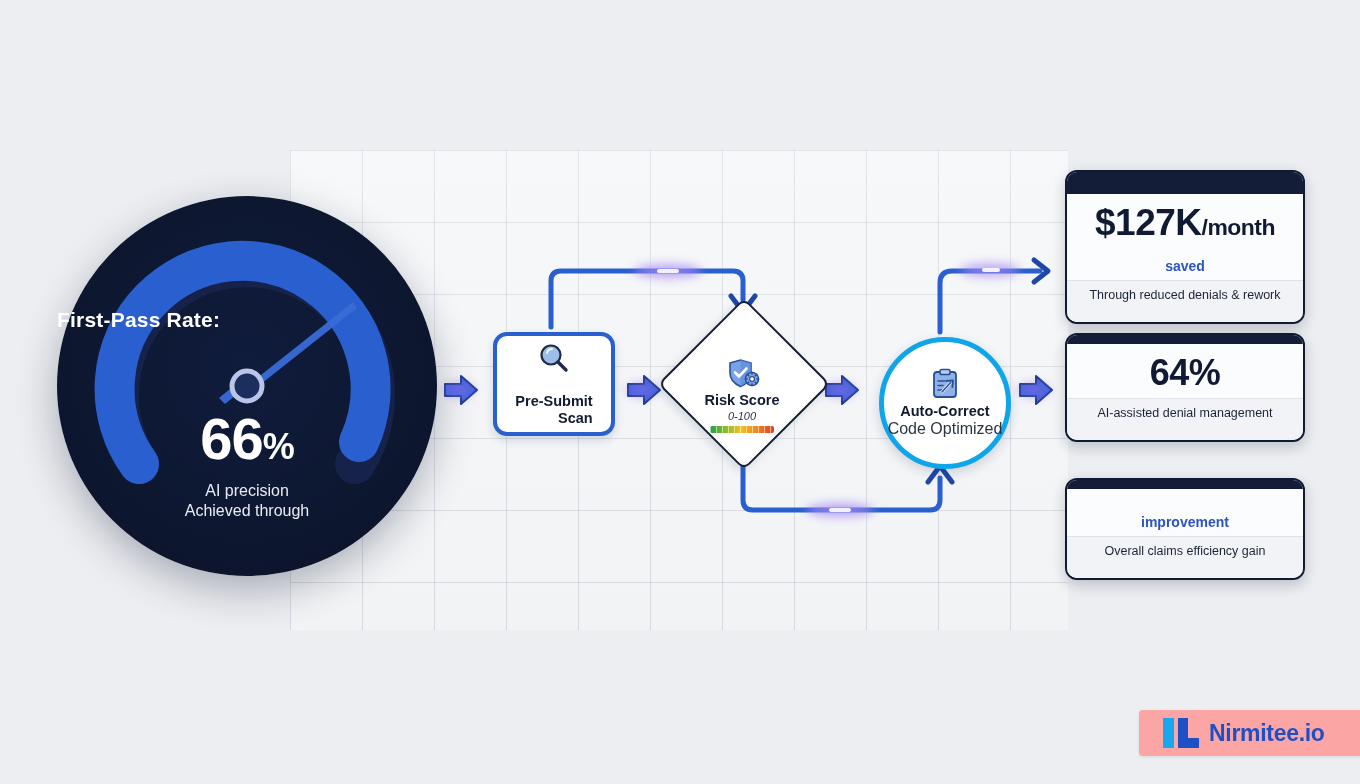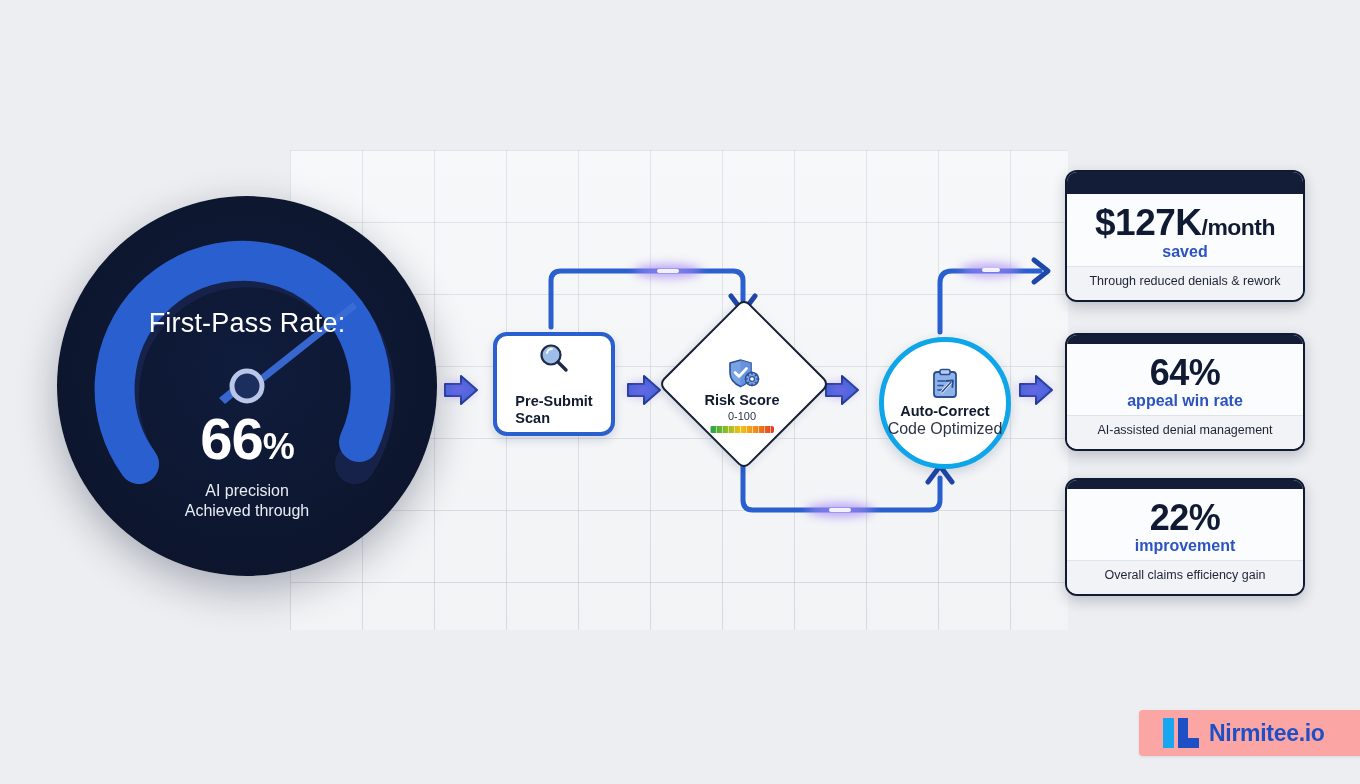--- a/index.html
+++ b/index.html
@@ -28,57 +28,57 @@
 
   
   .gauge{
     position:absolute;left:57px;top:196px;width:380px;height:380px;
     border-radius:50%;
     background:radial-gradient(circle at 50% 45%, #101c3d 0%, #0d1730 58%, #0b1226 100%);
     box-shadow:0 14px 40px rgba(12,20,45,.30);
   }
   .gauge-arc{position:absolute;inset:0;}
   .gauge-title{
-    position:absolute;left:0;right:0;top:112px;text-align:center;
-    color:#ffffff;font-size:27px;font-weight:normal;letter-spacing:.2px;
+    position:absolute;left:0;right:0;top:112px;text-align:left;
+    color:#ffffff;font-size:21px;font-weight:bold;letter-spacing:.2px;
   }
   .gauge-value{
     position:absolute;left:0;right:0;top:214px;text-align:center;
     color:#ffffff;font-size:58px;font-weight:bold;line-height:1;
     letter-spacing:-1px;
   }
   .gauge-value .pct{font-size:36px;font-weight:bold;}
   .gauge-sub{
     position:absolute;left:0;right:0;top:285px;text-align:center;
     color:#e8ecf5;font-size:16px;line-height:1.25;
   }
 
   
   .node-box{
     position:absolute;left:493px;top:332px;width:114px;height:96px;
     background:#ffffff;border:4px solid #2a5fd0;border-radius:14px;
     box-shadow:0 4px 10px rgba(20,40,90,.16);
     display:flex;flex-direction:column;align-items:center;justify-content:center;
   }
   .node-box .label{
-    color:#111a2e;font-size:14.5px;font-weight:bold;line-height:1.15;text-align:left;
+    color:#111a2e;font-size:14.5px;font-weight:bold;line-height:1.15;text-align:right;
     margin-top:19px;
   }
   .diamond{
     position:absolute;left:683px;top:323px;width:118px;height:118px;
     background:#ffffff;border:2px solid #172033;
     transform:rotate(45deg);border-radius:8px;
     box-shadow:0 4px 10px rgba(20,40,90,.14);
   }
   .diamond-content{
     position:absolute;left:673px;top:333px;width:138px;height:100px;
     display:flex;flex-direction:column;align-items:center;justify-content:flex-end;
   }
   .diamond-content .label{color:#111a2e;font-size:14.5px;font-weight:bold;margin-top:2px;}
-  .diamond-content .range{color:#2c3446;font-size:11px;margin-top:2px;}
+  .diamond-content .range{color:#2c3446;font-size:11px;margin-top:2px;font-style:italic;}
   .riskbar{
     margin-top:4px;width:64px;height:7px;border-radius:2px;
     background:linear-gradient(90deg,#22a04a 0%,#7dbc2a 22%,#f2c21a 48%,#f08a1d 72%,#e23b21 100%);
     position:relative;overflow:hidden;
   }
   .riskbar::after{
     content:"";position:absolute;inset:0;
     background-image:repeating-linear-gradient(90deg,rgba(255,255,255,.55) 0 1px,transparent 1px 6px);
   }
   .circle-node{
@@ -107,25 +107,25 @@
   }
   .card .strip{background:#131d38;width:100%;}
   .card .body{
     padding:10px 25px 6px;text-align:center;
   }
   .card .big{
     color:#111a33;font-weight:bold;line-height:1.05;letter-spacing:-.5px;
   }
   .card .big .unit{font-size:.62em;font-weight:bold;}
   .card .mid{
-    color:#2b53c2;font-size:16px;font-weight:bold;margin-top:0;line-height:1.1;
+    color:#2b53c2;font-size:14px;font-weight:bold;margin-top:16px;line-height:1.1;
   }
   .card .foot{
     border-top:1px solid #dfe3ea;background:#f1f3f7;
-    color:#1c2434;font-size:12.5px;text-align:center;padding:7px 4px 12px;
+    color:#1c2434;font-size:12.5px;text-align:center;padding:7px 4px 20px;
   }
   #card-0{top:170px;}
   #card-0 .strip{height:22px;}
   #card-0 .big{font-size:37px;}
   #card-1{top:333px;}
   #card-1 .strip{height:9px;}
   #card-1 .big{font-size:36px;}
   #card-2{top:478px;}
   #card-2 .strip{height:9px;}
   #card-2 .big{font-size:36px;}
@@ -280,29 +280,27 @@
       <div class="big"><span>$127K</span><span class="unit">/month</span></div>
       <div class="mid">saved</div>
     </div>
     <div class="foot">Through reduced denials &amp; rework</div>
   </div>
 
   <div class="card" id="card-1">
     <div class="strip"></div>
     <div class="body">
       <div class="big"><span>64%</span><span class="unit"></span></div>
-      <div class="mid">appeal win rate</div>
     </div>
     <div class="foot">AI-assisted denial management</div>
   </div>
 
   <div class="card" id="card-2">
     <div class="strip"></div>
     <div class="body">
-      <div class="big"><span>22%</span><span class="unit"></span></div>
       <div class="mid">improvement</div>
     </div>
     <div class="foot">Overall claims efficiency gain</div>
   </div>
 
   <div class="logo">
     <div class="mark">
       <div class="bar"></div>
       <div class="l1"></div>
       <div class="l2"></div>

